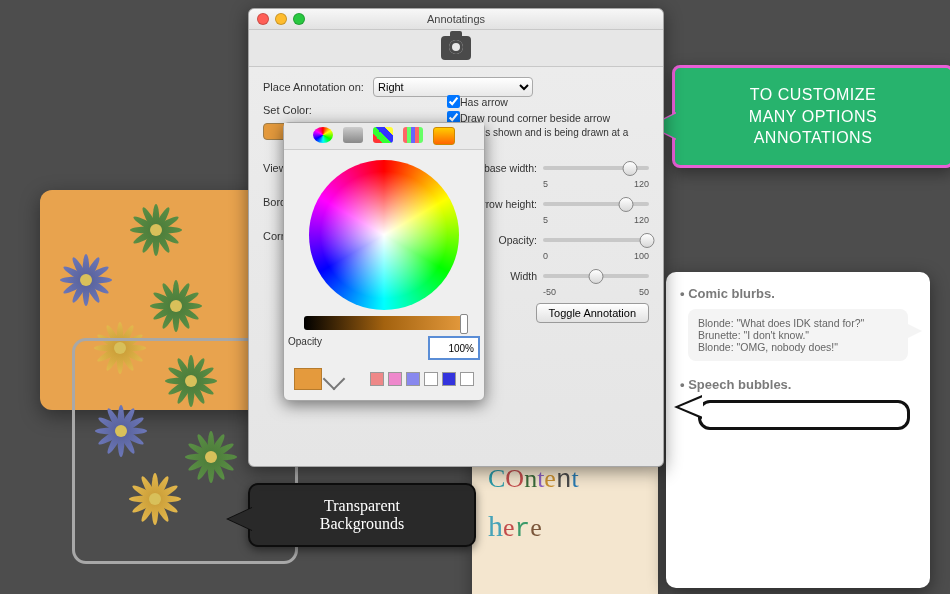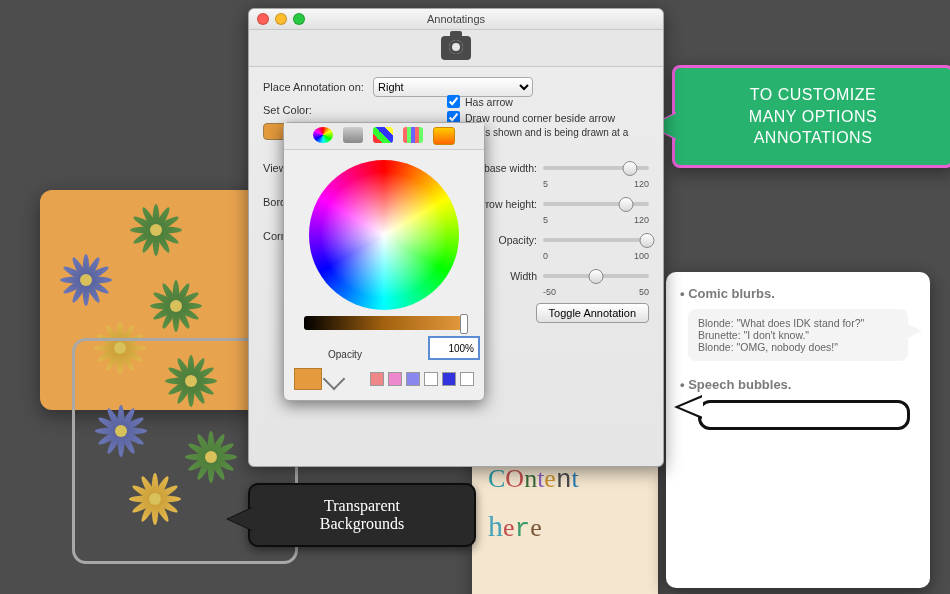--- a/index.html
+++ b/index.html
@@ -108,21 +108,21 @@
   .seg-btn:last-child  { border-radius:0 4px 4px 0; }
   .seg-btn.swatch { background:#e49a3d; border-color:#9d7d4b; width:30px; }
   .right-col {
     position:absolute;
     right:14px;
     top:86px;
     width:202px;
     font-size:10.5px;
     color:#333;
   }
-  .checkbox-row { display:flex; align-items:center; gap:5px; margin-bottom:3px; }
+  .checkbox-row { display:flex; align-items:center; margin-bottom:3px; }
   .checkbox-row input { margin:0; }
   .hint { margin:2px 0 8px 0; color:#333; font-size:10px; }
   .slider-row { display:flex; align-items:center; height:22px; }
   .slider-row .slabel { width:90px; text-align:right; padding-right:6px; font-size:10.5px;}
   .slider-row .track {
     flex:1; height:4px; background:#c8c8c8; border-radius:2px; position:relative;
   }
   .slider-row .thumb {
     position:absolute; top:-5px; width:13px; height:13px;
     border-radius:50%;
@@ -175,22 +175,22 @@
     border-radius:3px;
     position:relative;
   }
   .bright-slider .bthumb {
     position:absolute; right:-4px; top:-2px;
     width:6px; height:18px;
     background:#fff; border:1px solid #888;
     border-radius:2px;
   }
   .opacity-row {
-    display:flex; align-items:flex-end; justify-content:space-between;
-    padding:0 4px; font-size:10px; color:#333;margin-left:40px;
+    display:flex; align-items:flex-start; justify-content:space-between;
+    padding:0 4px; font-size:10px; color:#333;
   }
   .opacity-field {
     width:42px; height:18px;
     border:2px solid #5a8dd6;
     background:#fff;
     font-size:10px;
     text-align:right;
     padding-right:4px;
   }
   .swatch-row {

